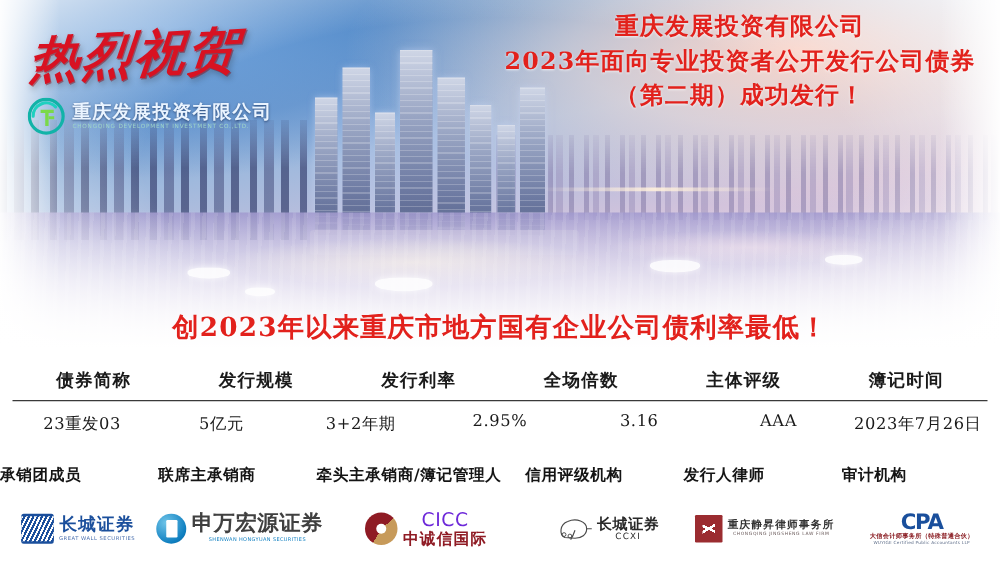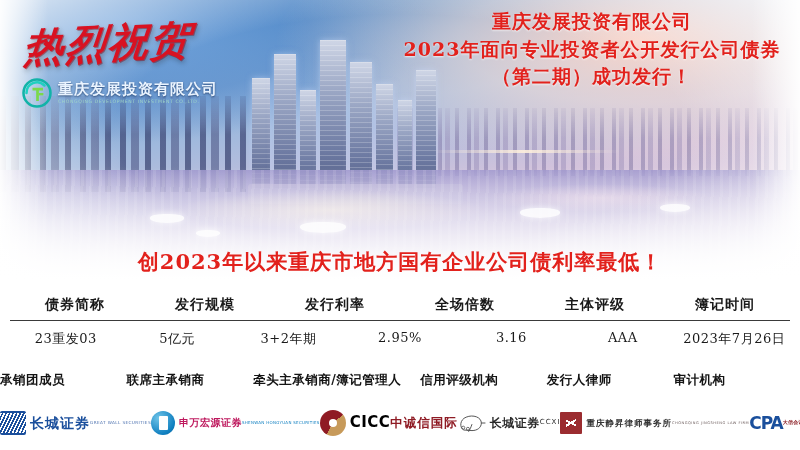--- a/index.html
+++ b/index.html
@@ -151,46 +151,46 @@
 
   .gw-mark{width:26px;height:24px;background:#1b4f9c;border-radius:2px;position:relative;overflow:hidden;flex:none;}
   .gw-mark::before{content:"";position:absolute;left:-2px;top:2px;width:30px;height:20px;
     background:repeating-linear-gradient(105deg,#ffffff 0 1.6px,#1b4f9c 1.6px 3.4px);transform:skewX(-12deg);}
   .gw-txt-cn{font-size:14px;color:#1b4f9c;letter-spacing:1px;}
   .gw-txt-en{font-size:4.2px;color:#4a6fae;letter-spacing:.4px;margin-top:1px;}
 
   .sw-mark{width:24px;height:24px;border-radius:50%;flex:none;position:relative;
     background:radial-gradient(circle at 32% 30%,#6fc4e8,#0f7fc0 70%,#0a5f95);}
   .sw-mark::after{content:"";position:absolute;left:8px;top:5px;width:9px;height:14px;background:#ffffff;border-radius:1px;}
-  .sw-txt-cn{font-size:10px;color:#be185d;letter-spacing:.5px;}
+  .sw-txt-cn{font-size:17px;color:#404040;letter-spacing:.5px;}
   .sw-txt-en{font-size:4px;color:#0f7fc0;letter-spacing:.3px;margin-top:1px;}
 
   .cicc-mark{width:26px;height:26px;border-radius:50%;flex:none;position:relative;
     background:conic-gradient(from 210deg,#8f1b24 0deg 200deg,#c79a5a 200deg 360deg);}
   .cicc-mark::after{content:"";position:absolute;left:9px;top:9px;width:8px;height:8px;border-radius:50%;background:#ffffff;}
-  .cicc-txt-en{font-size:15px;color:#000000;font-weight:bold;letter-spacing:.5px;}
+  .cicc-txt-en{font-size:15px;color:#6d28d9;font-weight:normal;letter-spacing:.5px;}
   .cicc-txt-cn{font-size:12.5px;color:#8f1b24;font-weight:bold;letter-spacing:1px;}
 
   .ccxi-mark{width:28px;height:22px;flex:none;}
   .ccxi-txt-cn{font-size:12px;color:#2a2a2a;letter-spacing:.5px;}
   .ccxi-txt-en{font-size:7px;color:#2a2a2a;letter-spacing:1px;text-align:right;}
 
   .js-mark{width:22px;height:22px;background:#9b2c30;flex:none;position:relative;border-radius:1px;}
   .js-mark::after{content:"";position:absolute;left:6px;top:3px;width:10px;height:16px;
     background:
       linear-gradient(25deg,rgba(0,0,0,0) 45%,#fff 45% 55%,rgba(0,0,0,0) 55%),
       linear-gradient(-30deg,rgba(0,0,0,0) 45%,#fff 45% 56%,rgba(0,0,0,0) 56%);}
   .js-txt-cn{font-size:8.5px;color:#333;letter-spacing:1px;}
   .js-txt-en{font-size:3.6px;color:#6a5a5a;letter-spacing:.5px;margin-top:1.5px;}
 
   .cpa-mark{font-family:"DejaVu Sans",sans-serif;font-size:17px;font-weight:bold;color:#1a4f9c;
     letter-spacing:-1px;line-height:1;}
   .cpa-txt-cn{font-size:5px;color:#8a1c22;letter-spacing:.2px;}
   .cpa-txt-en{font-size:3.4px;color:#5a6a86;letter-spacing:.2px;margin-top:1px;}
-  .stack{display:flex;flex-direction:row;align-items:center;}
+  .stack{display:flex;flex-direction:column;align-items:center;}
 </style>
 </head>
 <body>
 
 <div id="poster">
 
   <div class="banner">
     <div class="sky"></div>
     <div class="left-city"></div>
     <div class="far-city"></div>

